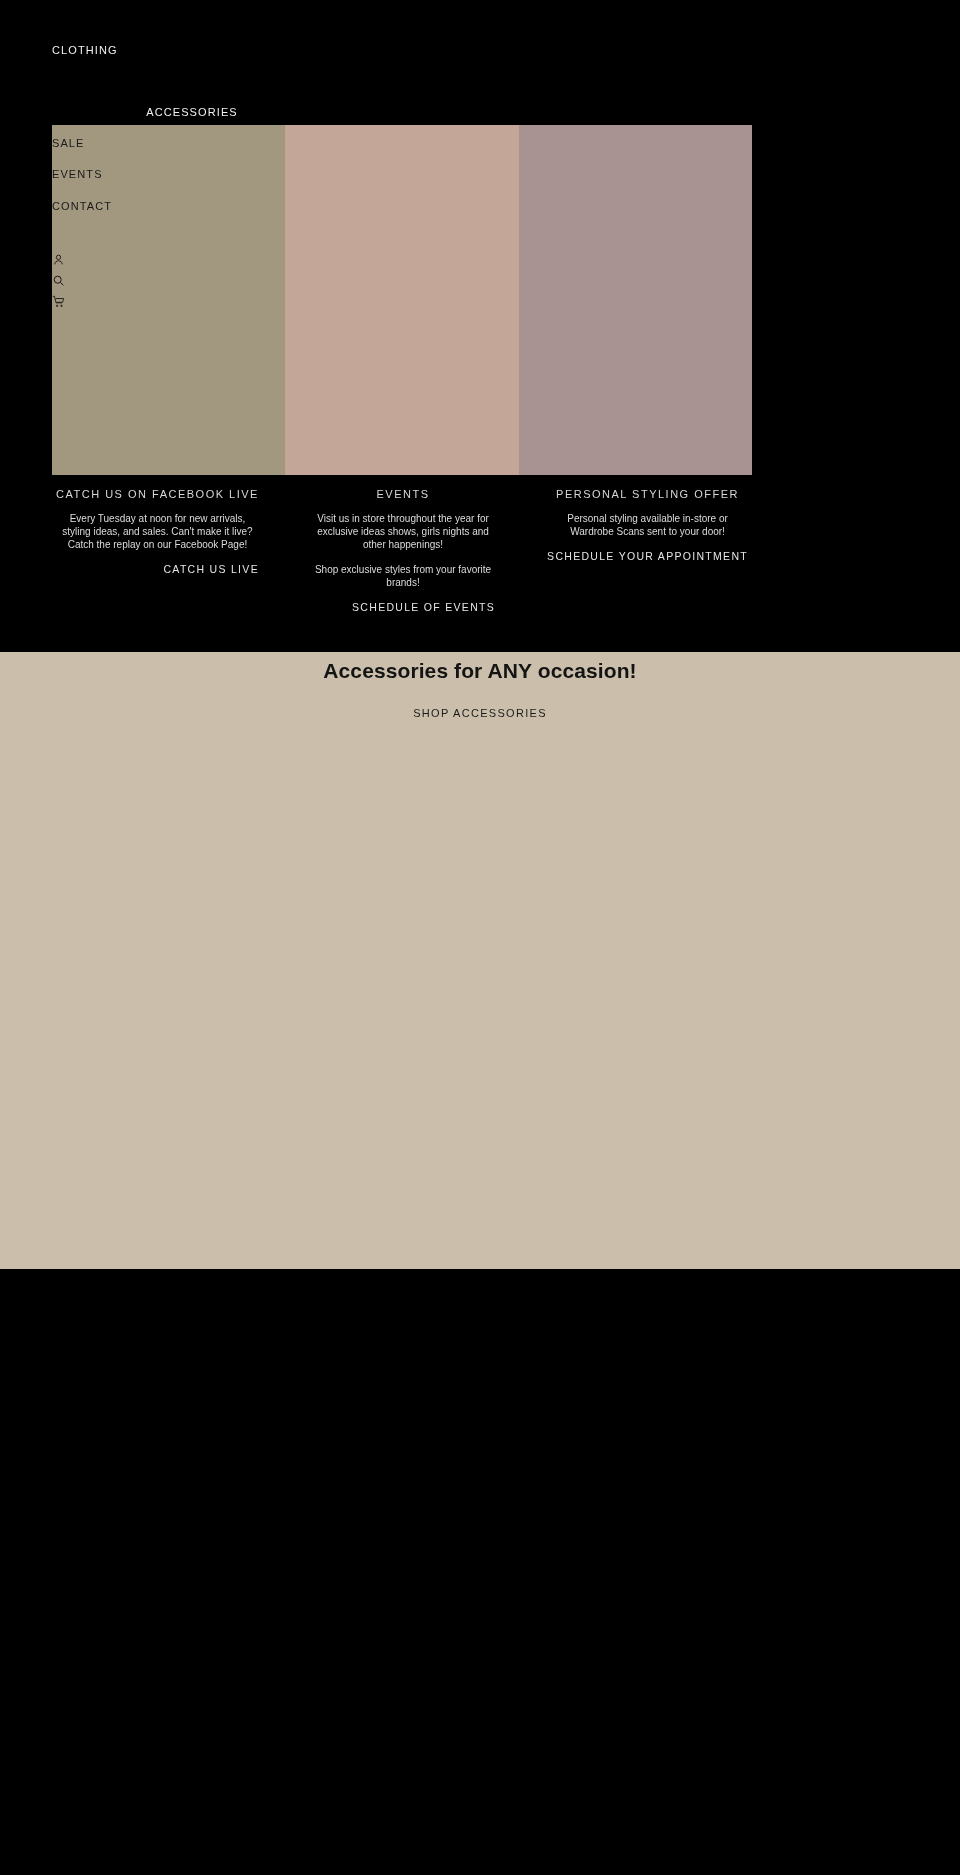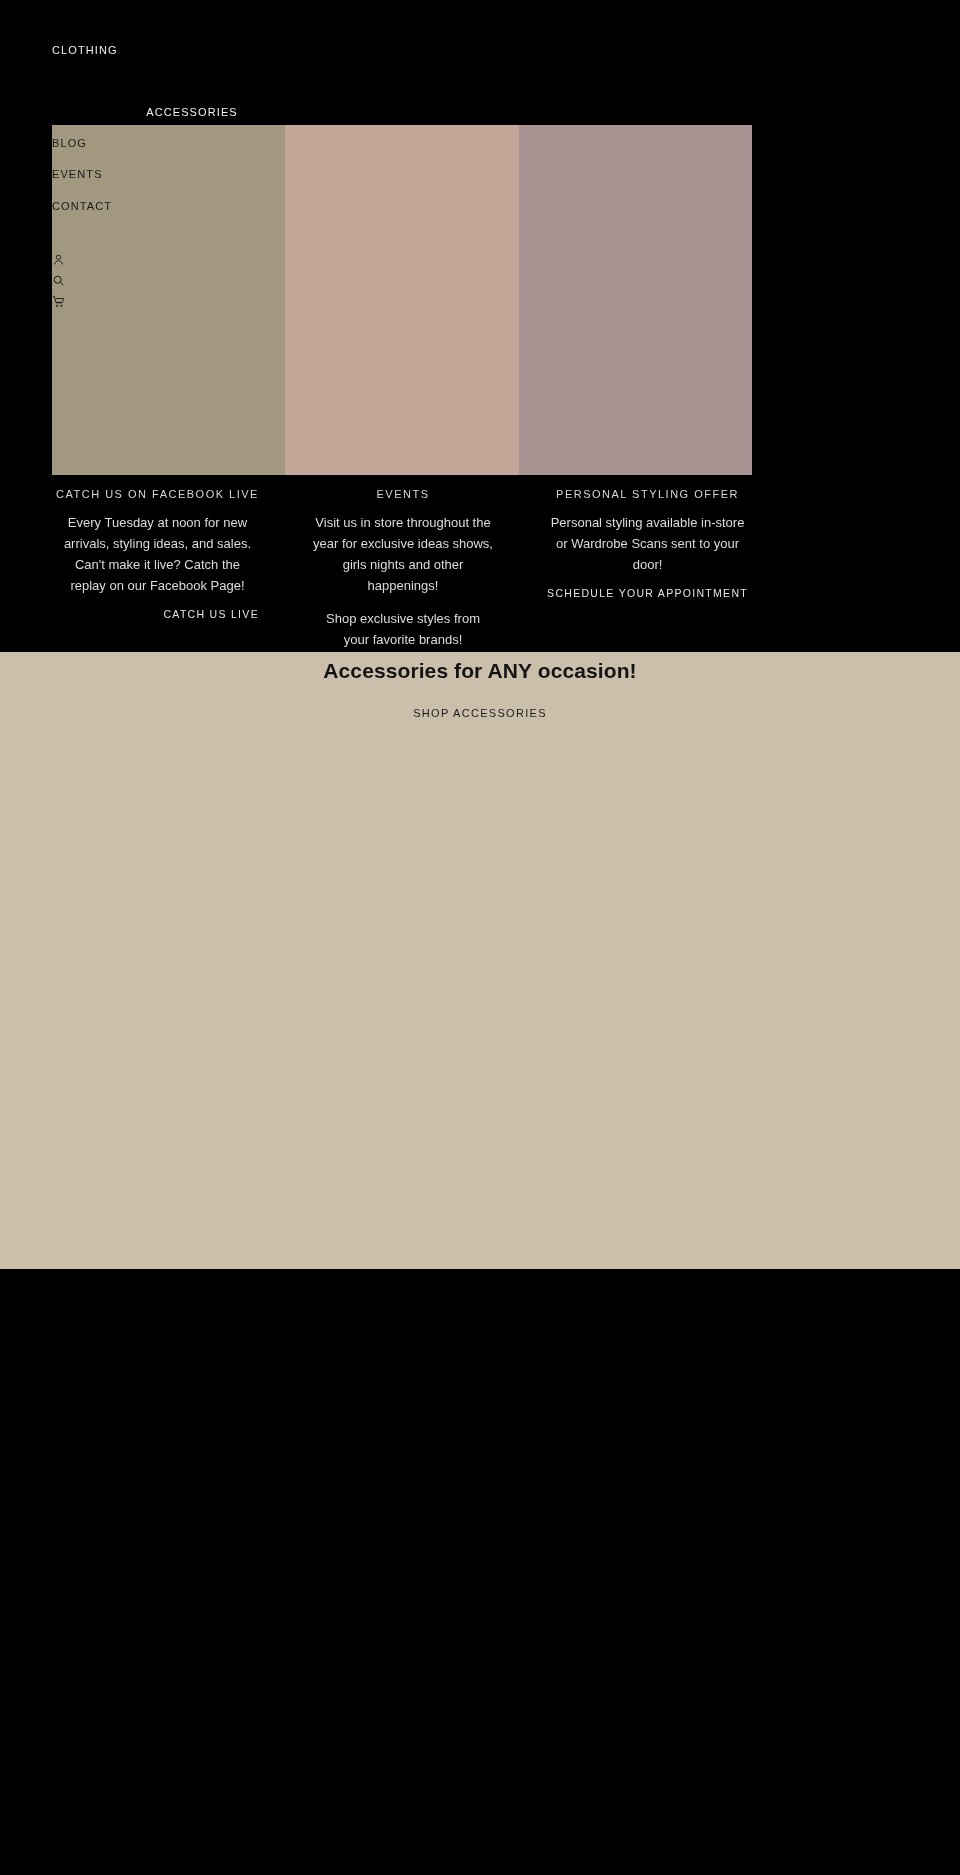--- a/index.html
+++ b/index.html
@@ -52,22 +52,22 @@
   .feature-title {
     font-size:11px;
     letter-spacing:1.5px;
     color:#d8d8d8;
     font-weight:400;
     line-height:14px;
     margin-bottom:11px;
     white-space:nowrap;
   }
   .feature-body {
-    font-size:13px;
-    line-height:21px;
+    font-size:10px;
+    line-height:13px;
     color:#dcdcdc;
     font-weight:400;
     margin:0 2px;
   }
   .feature-cta {
     display:block;
     margin-top:12px;
     font-size:10.5px;
     letter-spacing:1.3px;
     color:#e6e6e6;
@@ -118,21 +118,21 @@
     </div>
 
     <nav class="nav">
       <div class="nav-row first">
         <a class="nav-link" href="#">CLOTHING</a>
       </div>
       <div class="nav-row second">
         <a class="nav-link" href="#">ACCESSORIES</a>
       </div>
       <div class="nav-row">
-        <a class="nav-link nav-dark" href="#">BLOG</a>
+        <a class="nav-link nav-dark" href="#">SALE</a>
       </div>
       <div class="nav-row">
         <a class="nav-link nav-dark" href="#">EVENTS</a>
       </div>
       <div class="nav-row">
         <a class="nav-link nav-dark" href="#">CONTACT</a>
       </div>
 
       <div class="nav-icons">
         <div class="nav-icon-row">

